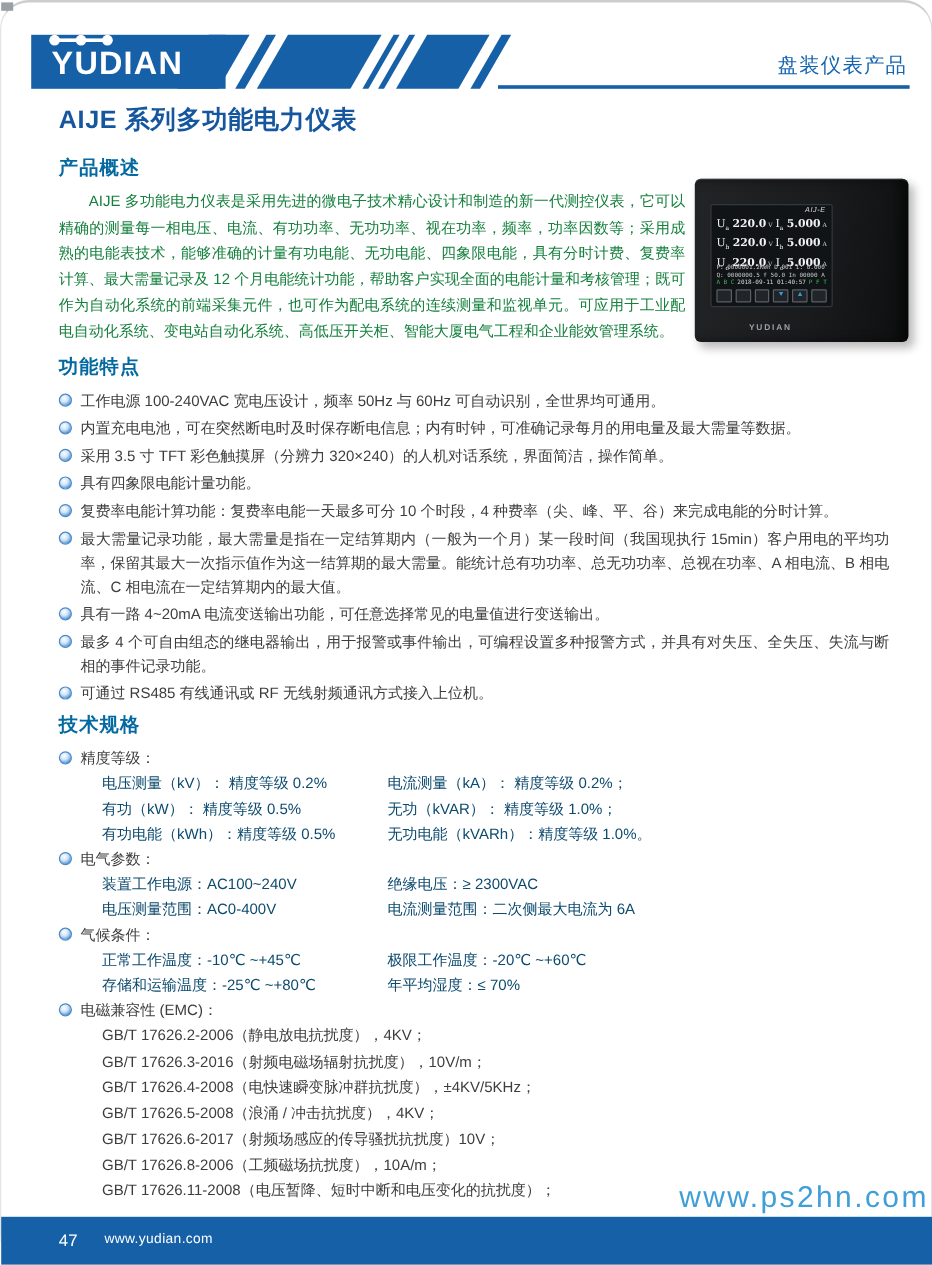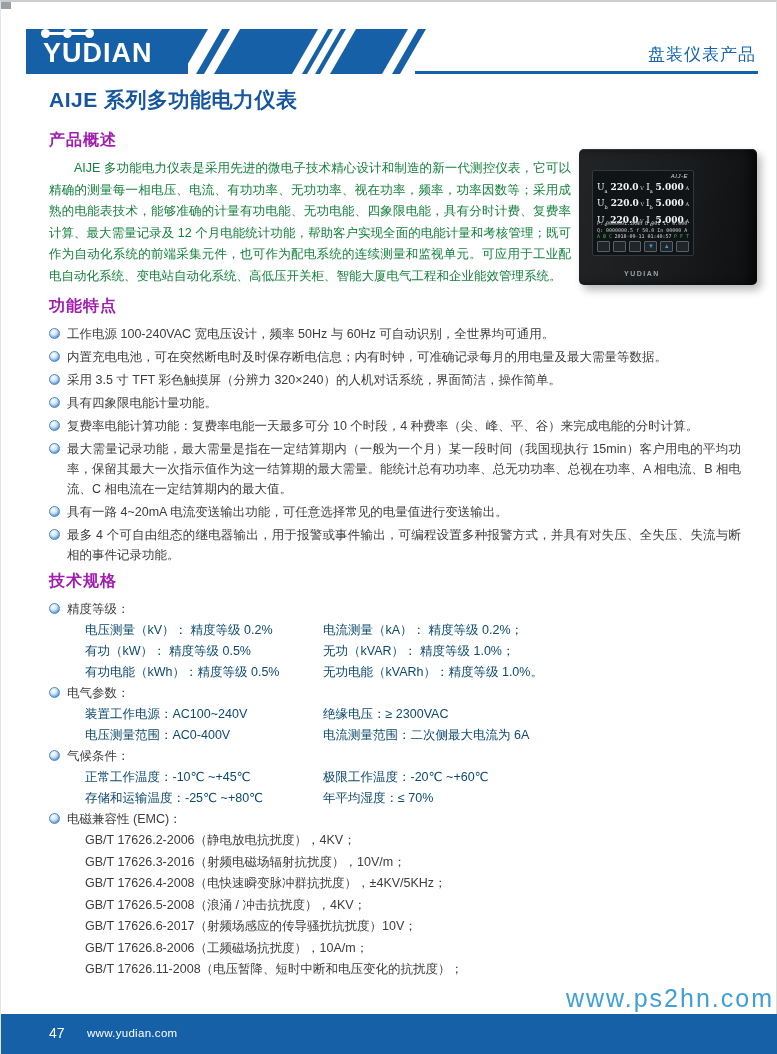--- a/index.html
+++ b/index.html
@@ -2,21 +2,21 @@
 <html><head>
 <meta charset="utf-8">
 <style>
   html,body{margin:0;padding:0;}
   body{
     width:777px;height:1054px;position:relative;overflow:hidden;
     background:#ffffff;
     font-family:"Liberation Sans","DejaVu Sans",sans-serif;
     color:#3f3f3f;
   }
-  .page{position:absolute;inset:0;border-top:2px solid #cdcdcd;border-left:1px solid #e4e4e4;border-right:1px solid #dadada;}
+  .page{position:absolute;inset:0;border-top:2px solid #cdcdcd;border-left:1px solid #e4e4e4;border-right:1px solid #dadada;border-radius:24px;}
   .corner-artifact{position:absolute;left:0;top:0;width:10px;height:7px;background:#9aa0a4;}
 
   
   .hdr{position:absolute;top:27px;left:0;width:777px;height:45px;}
   .band{position:absolute;top:0;height:45px;background:#1660a8;}
   .sk{transform:skewX(-30deg);}
   .b1a{left:25px;width:162px;}
   .b1b{left:160px;width:34px;}
   .t1{left:208px;width:8px;}
   .b2{left:226px;width:78px;}
@@ -31,21 +31,21 @@
   .logo .y-dots i:nth-child(1){left:0;top:1px;}
   .logo .y-dots i:nth-child(2){left:22px;top:0;}
   .logo .y-dots i:nth-child(3){left:44px;top:0;}
   .logo .y-dots b{position:absolute;left:4px;top:3px;width:46px;height:3px;background:#fff;}
   .logo .word{font-size:27px;font-weight:bold;letter-spacing:1px;line-height:40px;}
   .hdr-cat{position:absolute;right:22px;bottom:8px;font-size:17px;color:#1565b0;letter-spacing:1px;z-index:2;}
 
   
   .content{position:absolute;left:48px;top:84px;width:692px;}
   .doc-title{font-size:21px;font-weight:bold;color:#15569f;margin:0 0 16px 0;letter-spacing:0.5px;}
-  h2.sec{font-size:16px;font-weight:bold;color:#a21caf;margin:0 0 7px 0;letter-spacing:1px;}
+  h2.sec{font-size:16px;font-weight:bold;color:#0369a1;margin:0 0 7px 0;letter-spacing:1px;}
   .overview-p{width:522px;font-size:12.5px;line-height:21.5px;text-align:justify;text-indent:2em;margin:0 0 9px 0;color:#15803d;}
 
   .feat{display:flex;margin:0 0 3px 0;justify-content:center;}
   .feat .dot{flex:0 0 18px;margin-top:4px;}
   .dot i{display:block;width:11px;height:11px;border-radius:50%;
      background:radial-gradient(circle at 38% 32%, #ffffff 0%, #cfe4f6 40%, #5d9bd6 75%, #3d7ec4 100%);
      border:1px solid #4a88c9;box-sizing:border-box;}
   .feat .ftext{flex:1;font-size:12.5px;line-height:20px;color:#3d3d3d;text-align:justify;}
 
   .spec-group{margin:0;}
@@ -203,20 +203,26 @@
             <i></i>
           </span>
           <span class="ftext">具有一路 4~20mA 电流变送输出功能，可任意选择常见的电量值进行变送输出。</span>
         </div>
         <div class="feat">
           <span class="dot">
             <i></i>
           </span>
           <span class="ftext">最多 4 个可自由组态的继电器输出，用于报警或事件输出，可编程设置多种报警方式，并具有对失压、全失压、失流与断相的事件记录功能。</span>
         </div>
+        <div class="feat">
+          <span class="dot">
+            <i></i>
+          </span>
+          <span class="ftext">可通过 RS485 有线通讯或 RF 无线射频通讯方式接入上位机。</span>
+        </div>
       </div>
 
     <h2 class="sec" style="margin-top:6px;">技术规格</h2>
     <div id="spec-groups">
         <div class="spec-group">
           <div class="sg-title">
             <span class="dot">
               <i></i>
             </span>
             <span>精度等级：</span>

